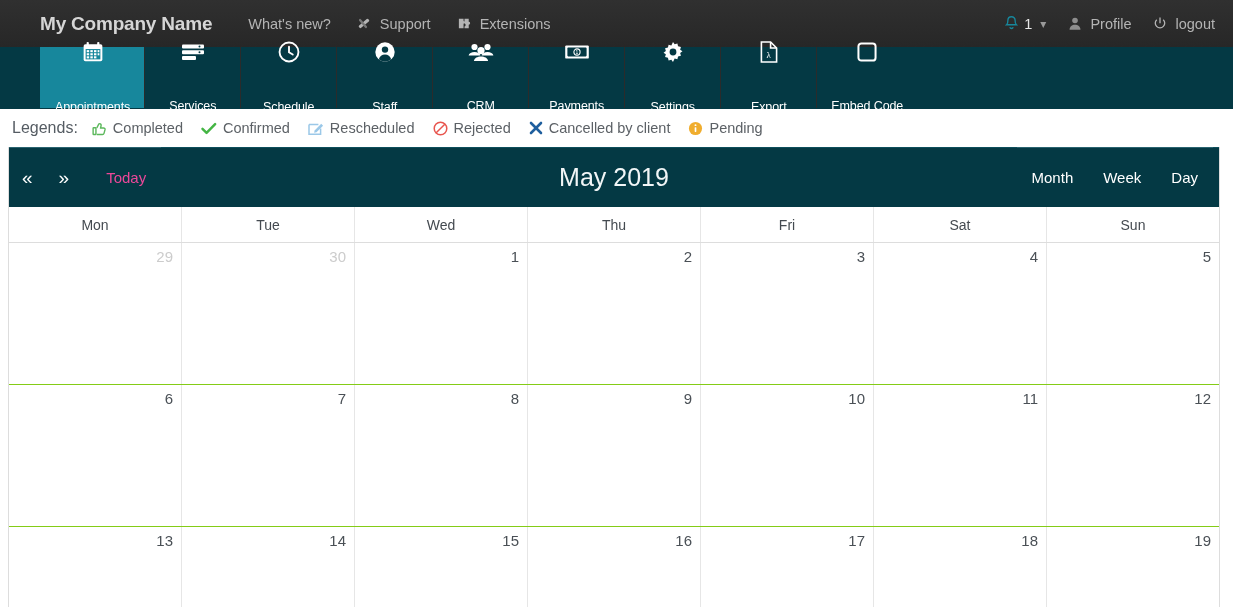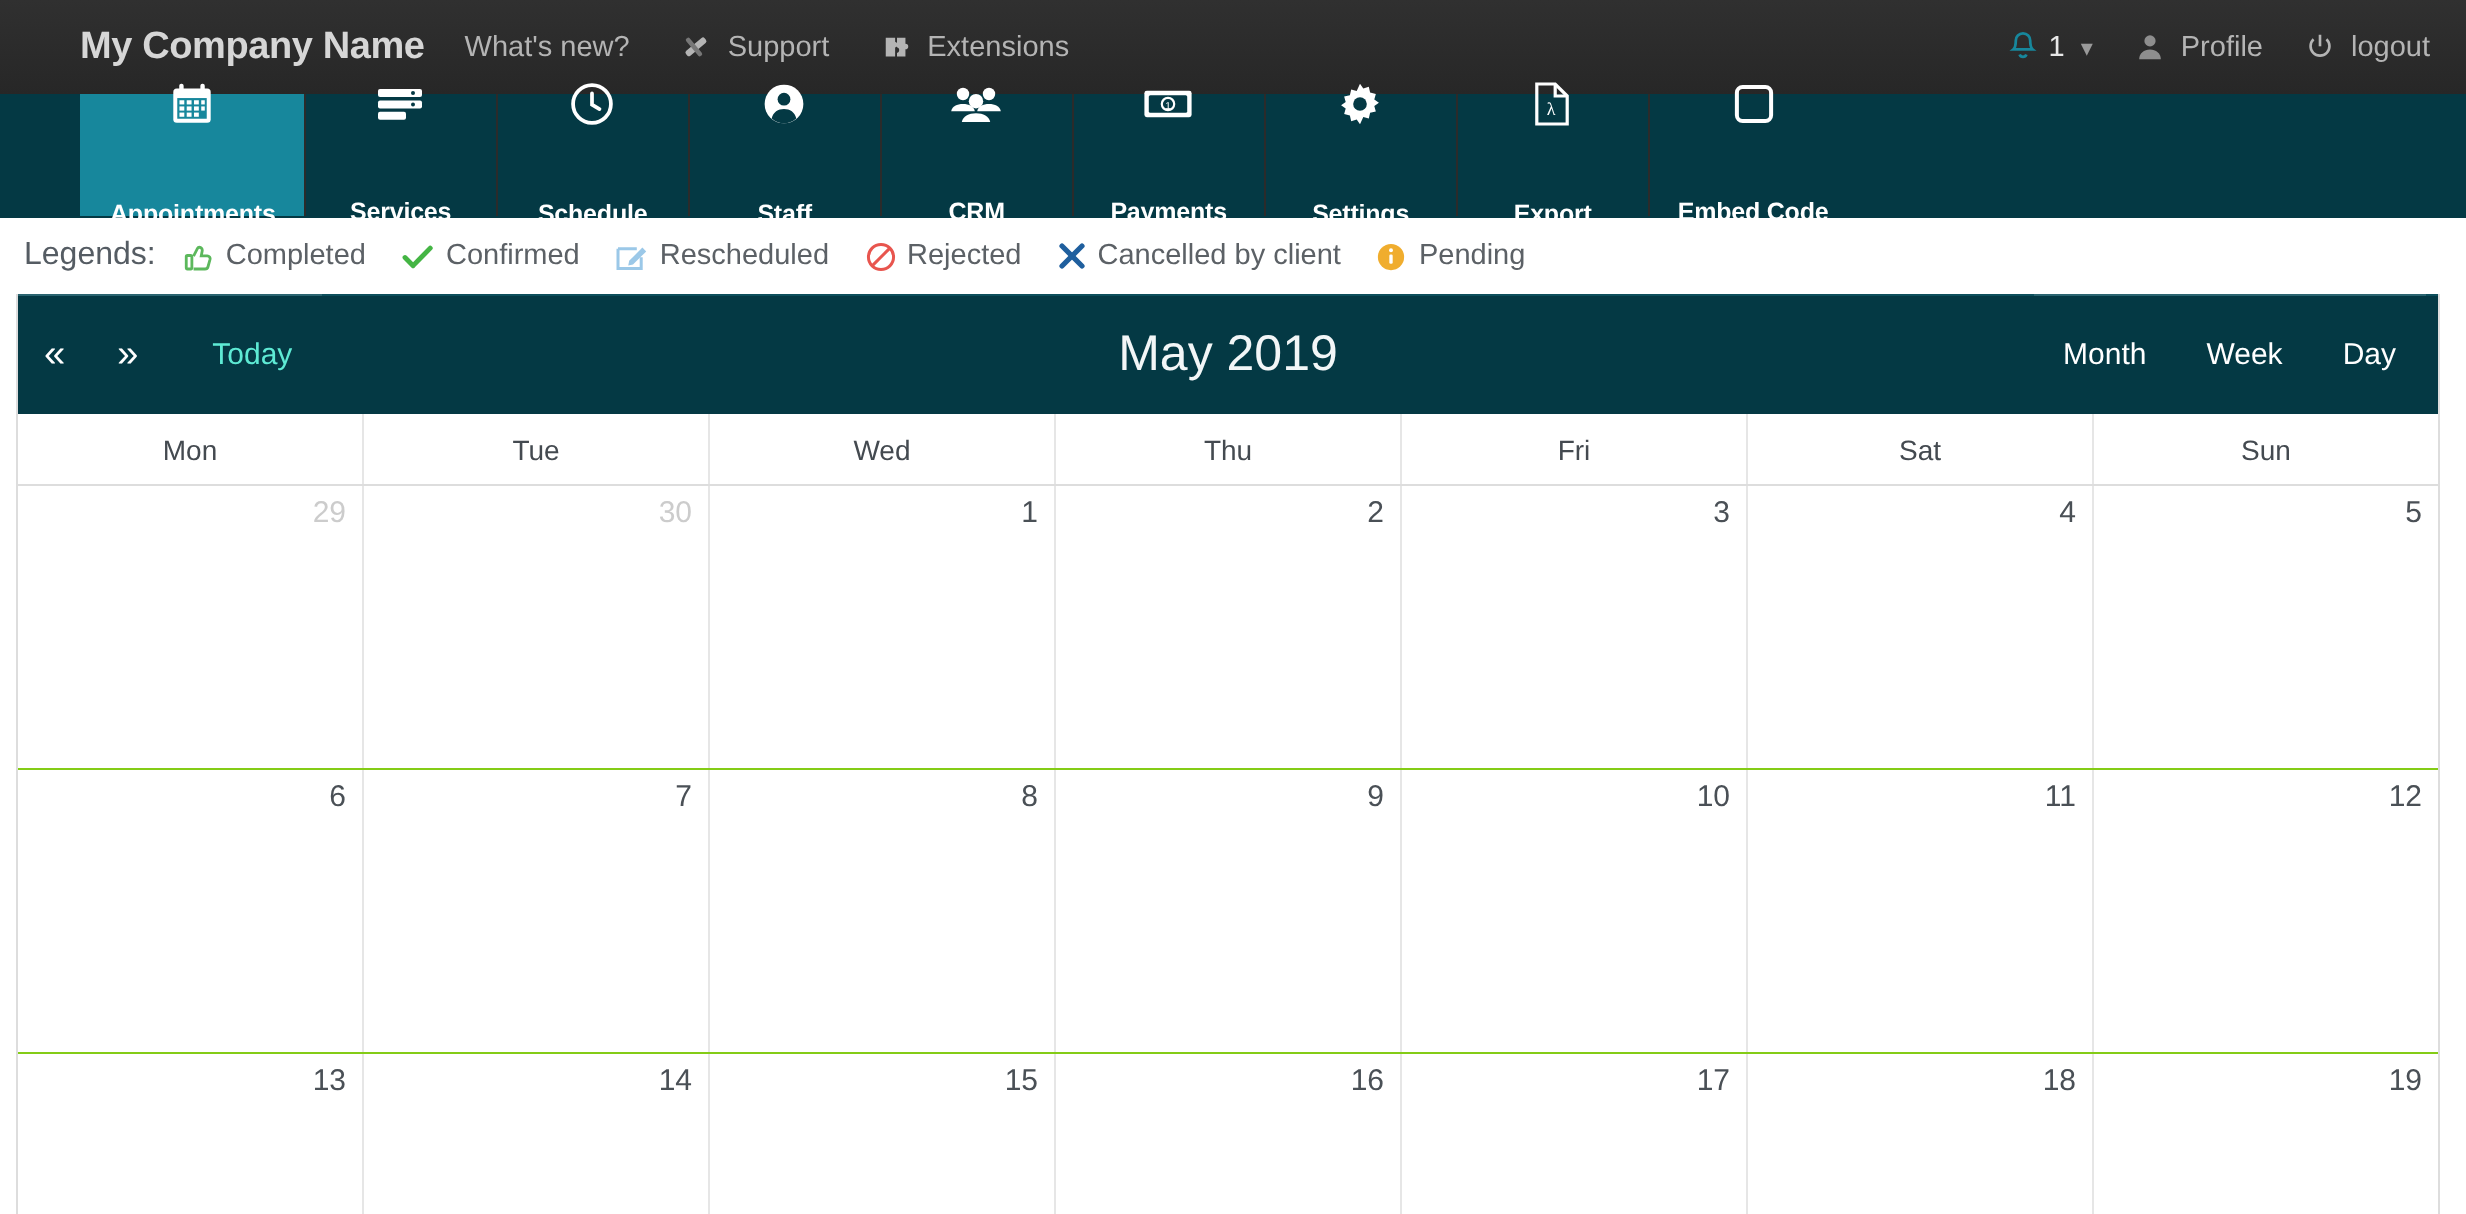--- a/index.html
+++ b/index.html
@@ -18,21 +18,21 @@
     display: flex;
     align-items: center;
     padding: 0 18px 0 40px;
     color: #b9b9b9;
   }
   .brand {
     font-size: 19px;
     font-weight: bold;
     color: #d6d6d6;
     letter-spacing: -0.2px;
-    margin-right: 20px;
+    margin-right: 36px;
     white-space: nowrap;
   }
   .topnav-link {
     font-size: 14.5px;
     color: #b4b4b4;
     margin-right: 26px;
     display: flex;
     align-items: center;
     gap: 8px;
     white-space: nowrap;
@@ -75,21 +75,21 @@
     color: #ffffff;
     background: #043944;
     border-left: 1px solid #2b2b2b;
     cursor: pointer;
     position: relative;
   }
   .navtab:first-child { border-left: 1px solid #2b2b2b; }
   .navtab.active { background: #17879c; border-left-color: #17879c; }
   .navtab .tab-label {
     font-size: 12.5px;
-    font-weight: bold;
+    font-weight: normal;
     white-space: nowrap;
     letter-spacing: -0.1px;
     margin-top: 32px;
   }
   .navtab .tab-icon { height: 22px; display: flex; align-items: center; }
 
   
   .legends {
     height: 38px;
     display: flex;
@@ -133,21 +133,21 @@
     color: #ffffff;
     font-size: 15px;
     padding: 0 15px;
     display: flex;
     align-items: center;
     height: 100%;
     cursor: pointer;
     white-space: nowrap;
   }
   .calbtn.arrow { font-size: 19px; padding: 0 13px; }
-  .calbtn.today { color: #5eead4; padding-left: 24px; }
+  .calbtn.today { color: #ec4899; padding-left: 24px; }
   .caltitle {
     position: absolute;
     left: 0; right: 0;
     text-align: center;
     font-size: 25px;
     color: #f2f6f7;
     font-family: "Liberation Sans", sans-serif;
     pointer-events: none;
   }
   .calbtn-right-grp {

